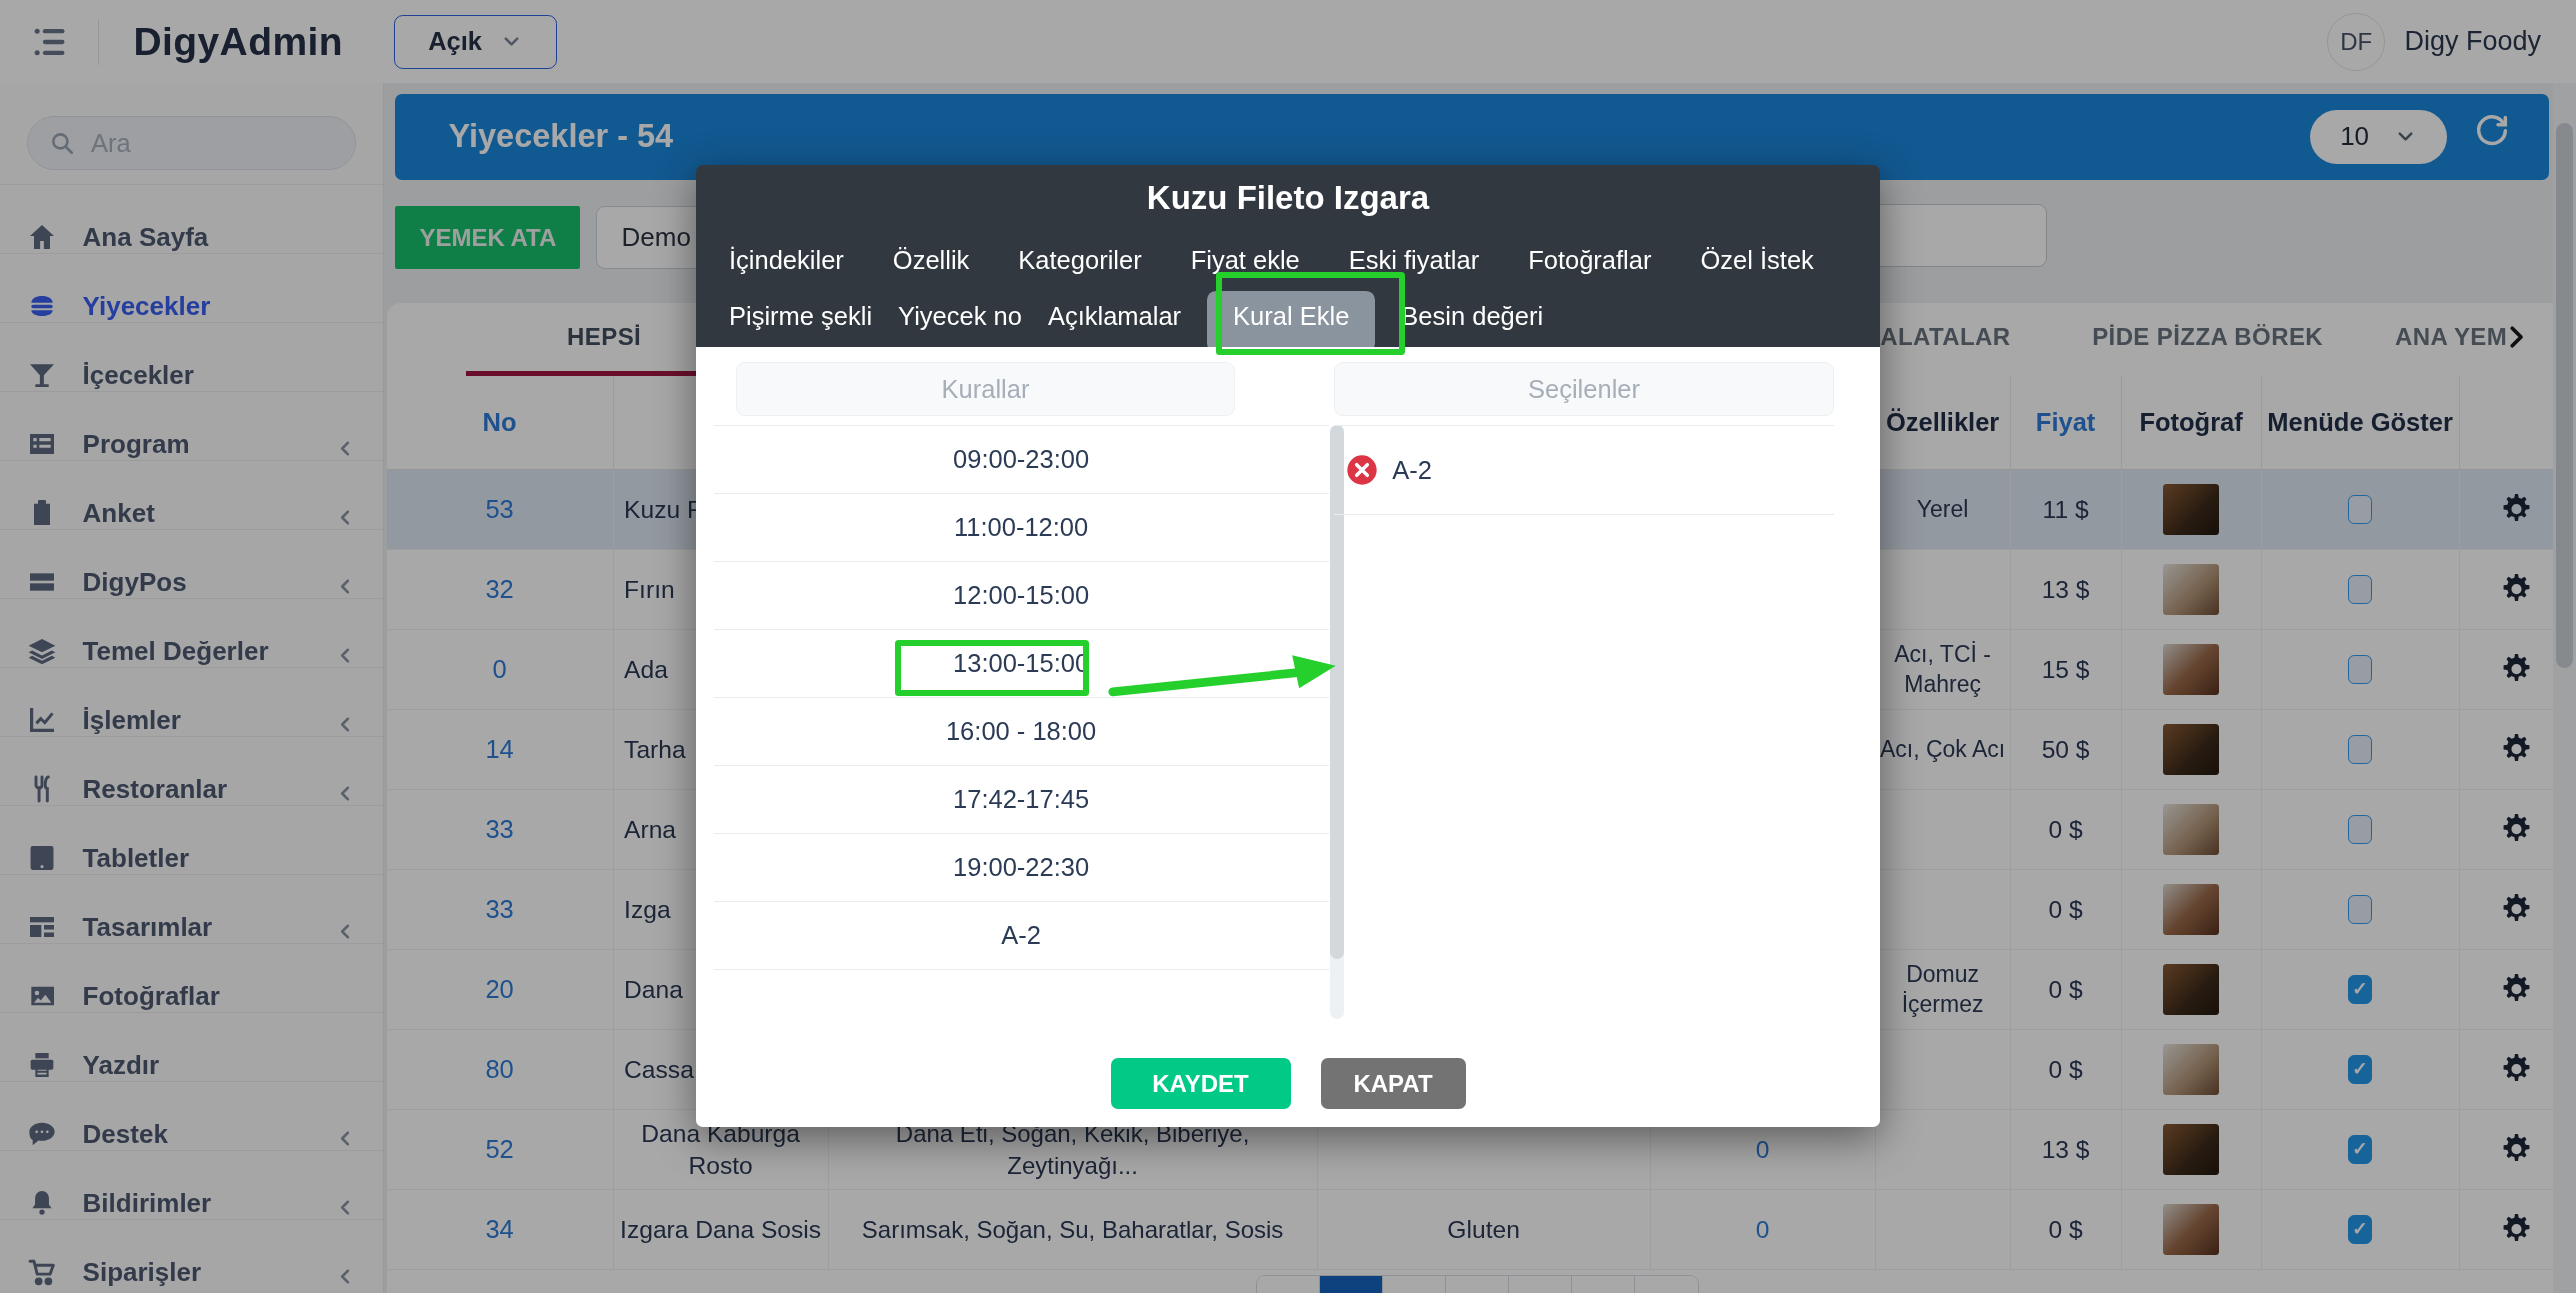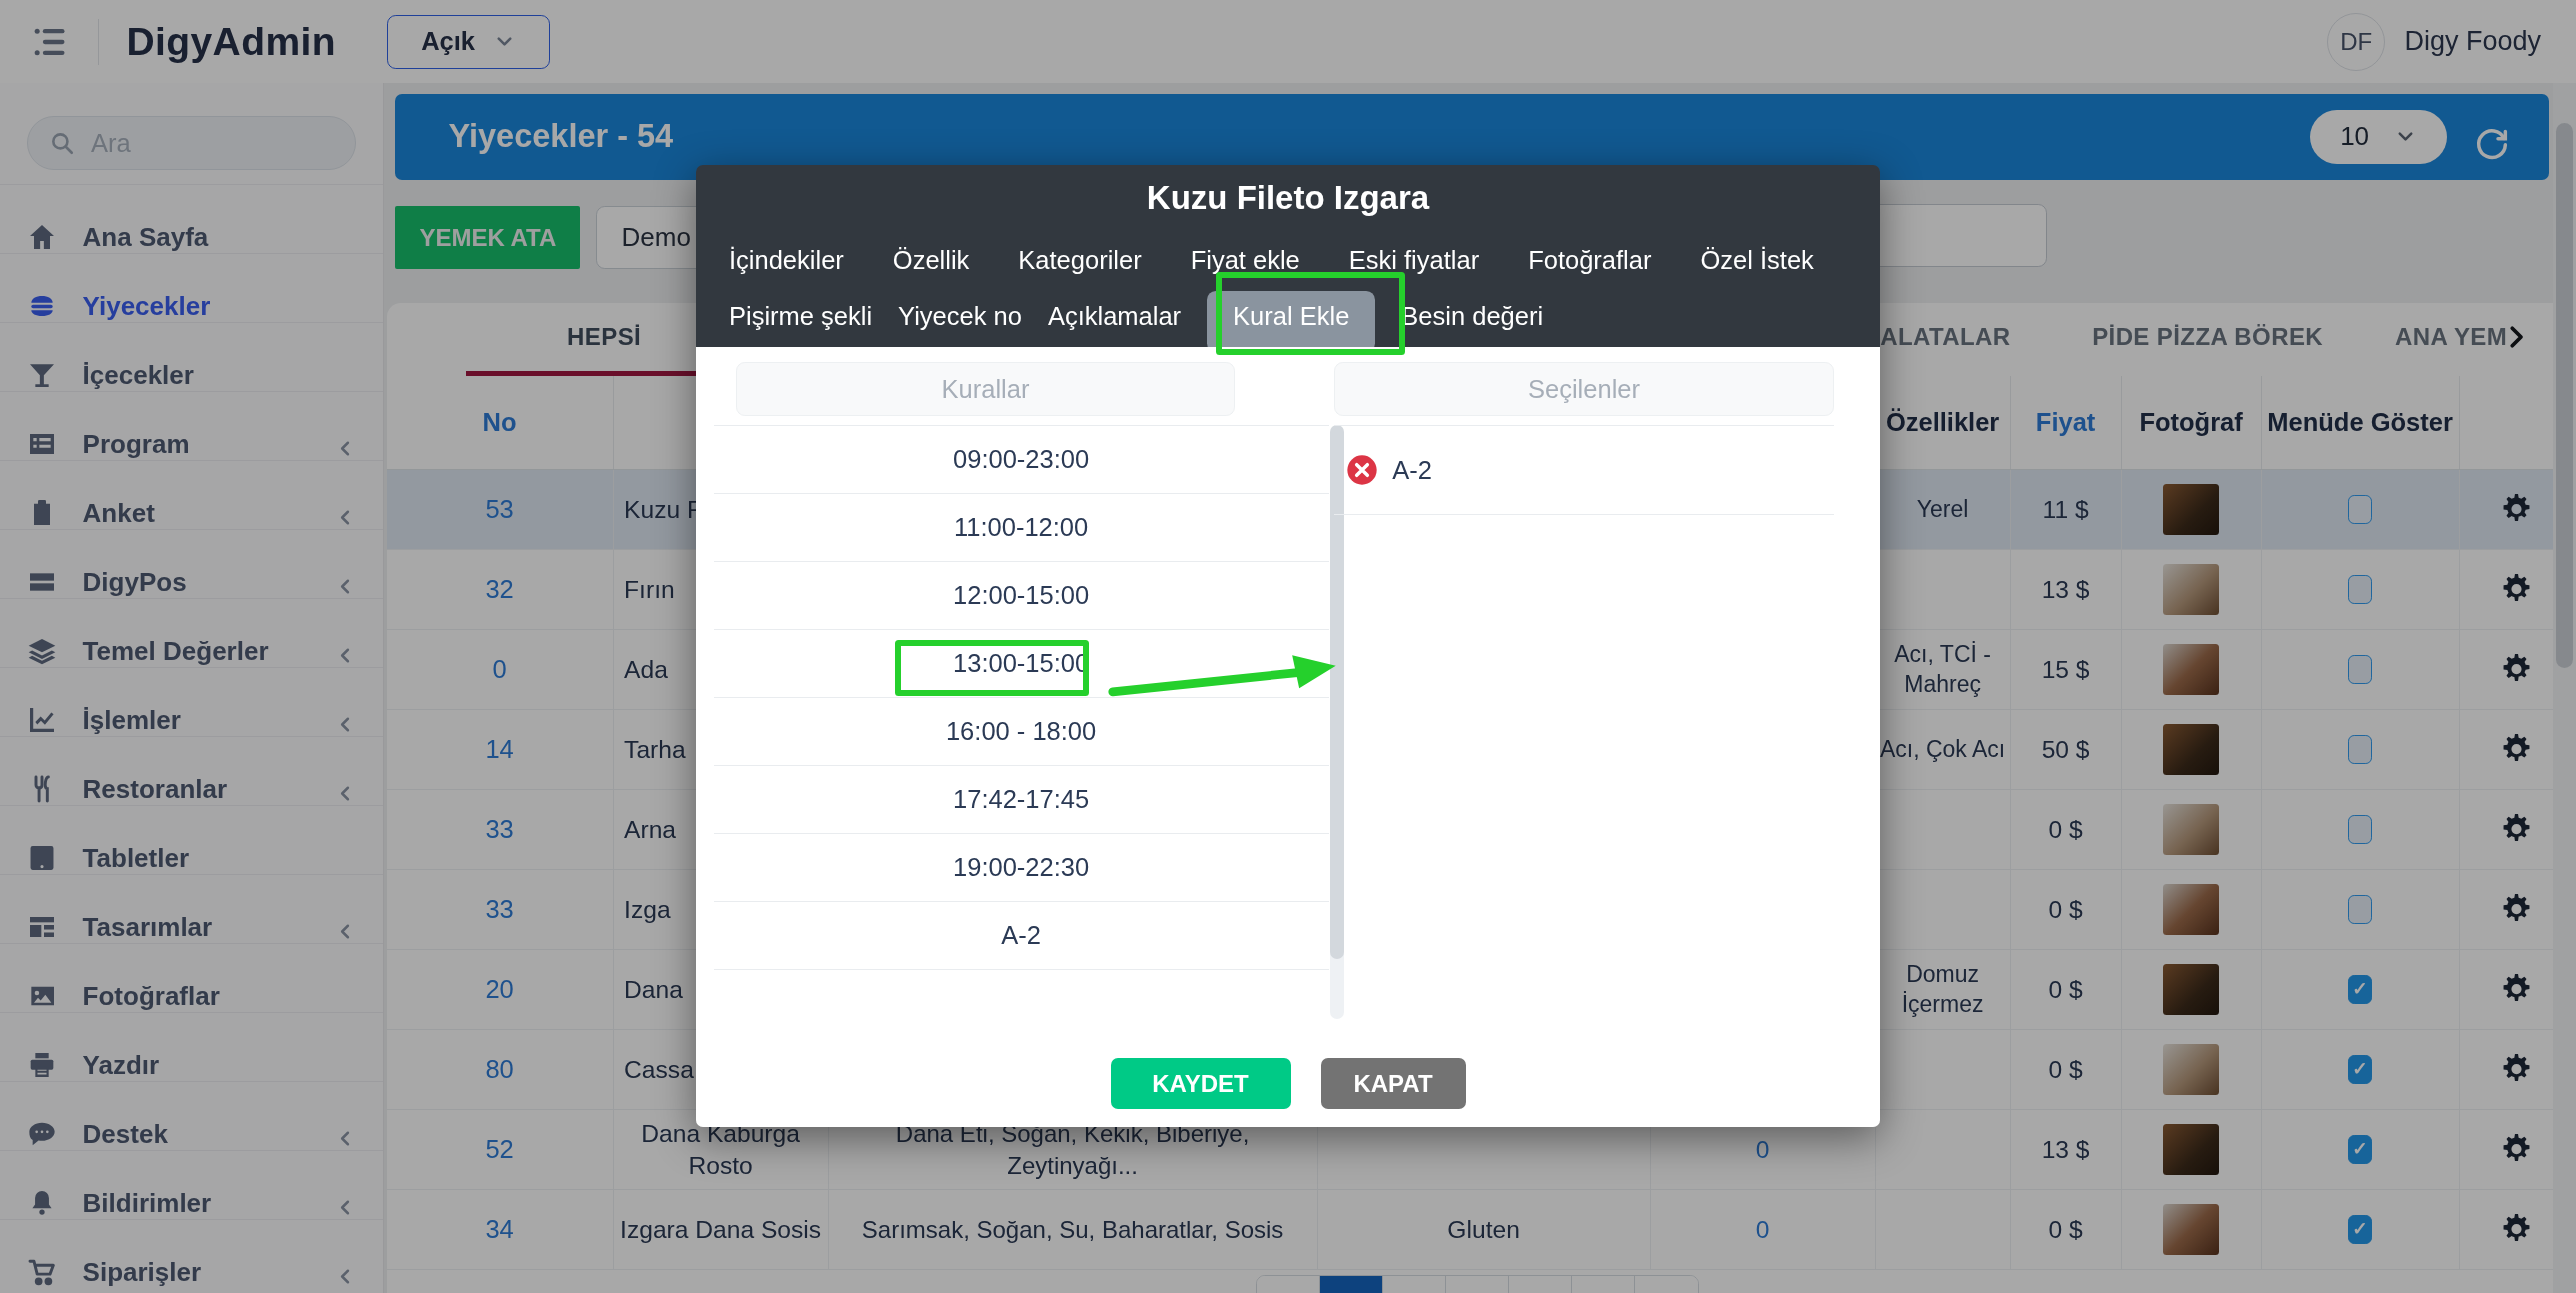--- a/index.html
+++ b/index.html
@@ -4,21 +4,21 @@
 <style>
   *{margin:0;padding:0;box-sizing:border-box}
   html,body{background:#777}
   body{font-family:"Liberation Sans",sans-serif}
   .app{position:relative;width:2576px;height:1293px;background:#eef0f2;overflow:hidden}
 
   
   .topbar{position:absolute;top:0;left:0;width:2576px;height:83px;background:#fff;display:flex;align-items:center}
   .burger{margin-left:26px;width:47px;height:40px;color:#6b7689}
   .tb-divider{width:0.9px;height:46px;background:#e3e6ea;margin-left:24.6px}
-  .brand{margin-left:28px;font-size:39px;font-weight:700;color:#273149;letter-spacing:0.4px}
+  .brand{margin-left:35px;font-size:39px;font-weight:700;color:#273149;letter-spacing:0.4px}
   .status-btn{margin-left:51px;width:163px;height:54px;border:1.8px solid #2f62e9;border-radius:8.8px;background:#fff;display:flex;align-items:center;justify-content:center;gap:17.6px;font-size:25.5px;font-weight:700;color:#273149;cursor:pointer}
   .chev-down{width:23px;height:23px;color:#7a8596}
   .top-right{margin-left:auto;margin-right:35px;display:flex;align-items:center;gap:19.3px}
   .avatar{width:58px;height:58px;border-radius:50%;border:0.9px solid #dfe3e8;display:flex;align-items:center;justify-content:center;font-size:24px;color:#475269}
   .user-name{font-size:27px;color:#2c3850}
 
   
   .sidebar{position:absolute;top:83px;left:0;width:384px;height:1210px;background:#fcfcfd;border-right:0.9px solid #e8e8ec;overflow:hidden}
   .search-pill{margin:33px 27px 14px;width:329px;height:54px;border:0.9px solid #dde3ea;background:#eff2f6;border-radius:27px;display:flex;align-items:center;padding:0 21px;gap:16px}
   .search-pill .ico{width:26px;height:26px;color:#9aa4b2;flex:0 0 26px}
@@ -27,21 +27,21 @@
   .nav-item{height:69px;display:flex;align-items:flex-end;padding:0 26px;gap:24.6px;border-top:0.9px solid #ededf1;cursor:pointer}
   .nav-item .ico{width:32px;height:32px;flex:0 0 32px;color:#5e6a80}
   .nav-item .lbl{font-size:26px;font-weight:600;color:#4e5a72}
   .nav-item.active .lbl,.nav-item.active .ico{color:#3a5ef0}
   .nav-item .chev{margin-left:auto;width:23px;height:23px;color:#8a94a4}
 
   
   .main{position:absolute;left:384px;top:83px;width:2192px;height:1210px}
   .blue-bar{position:absolute;left:10.5px;top:10.5px;width:2154px;height:86px;background:#1b87dc;border-radius:7px;display:flex;align-items:center}
   .blue-title{margin-left:54px;font-size:32.5px;font-weight:700;color:#fff}
-  .page-size{margin-left:auto;display:flex;align-items:flex-end;gap:24.6px;margin-right:37px}
+  .page-size{margin-left:auto;display:flex;align-items:flex-start;gap:24.6px;margin-right:37px}
   .size-pill{width:137px;height:54px;background:#fff;border-radius:27px;display:flex;align-items:center;justify-content:center;gap:24.6px;font-size:26px;color:#222c3c;cursor:pointer}
   .refresh{width:40px;height:40px;color:#fff;cursor:pointer}
 
   .btn-assign{position:absolute;left:11.4px;top:123px;width:185px;height:63px;background:#17c06c;border:none;border-radius:2px;color:#f0f2f1;font-weight:700;font-size:24px;display:flex;align-items:center;justify-content:center;cursor:pointer}
   .btn-demo{position:absolute;left:212px;top:123px;width:230px;height:63px;background:#fff;border:0.9px solid #ccd3da;border-radius:8.8px;font-size:26px;color:#2b3444;display:flex;align-items:center;padding-left:24.6px;cursor:pointer}
   .filter-input{position:absolute;left:459px;top:121px;width:1204px;height:63px;border:0.9px solid #c6ccd4;border-radius:8.8px;background:#fff;outline:none;font-size:24.6px;padding:0 17.6px;color:#333}
 
   .card{position:absolute;left:2.6px;top:220px;width:2188px;height:990px;background:#fff;border-radius:14px 14px 0 0}
   .cat-tabs{position:relative;height:73px}
   .cat-tab{position:absolute;top:0;height:68px;display:flex;align-items:center;justify-content:center;font-size:24px;font-weight:600;color:#6a7480;letter-spacing:0.4px;cursor:pointer}

